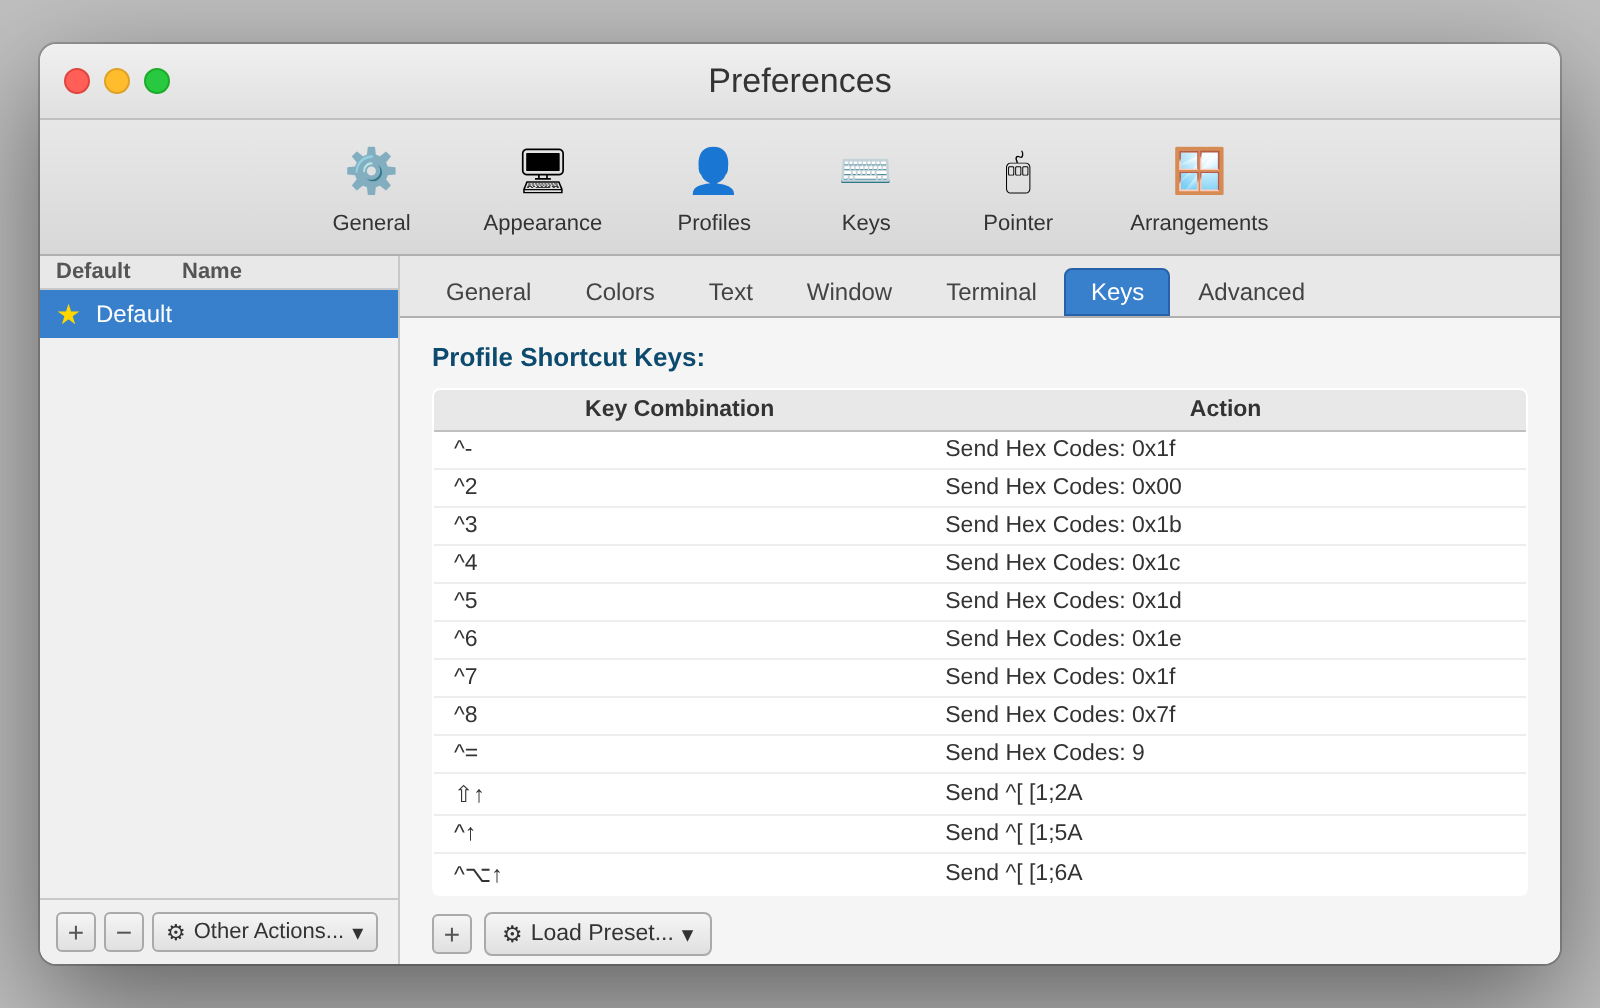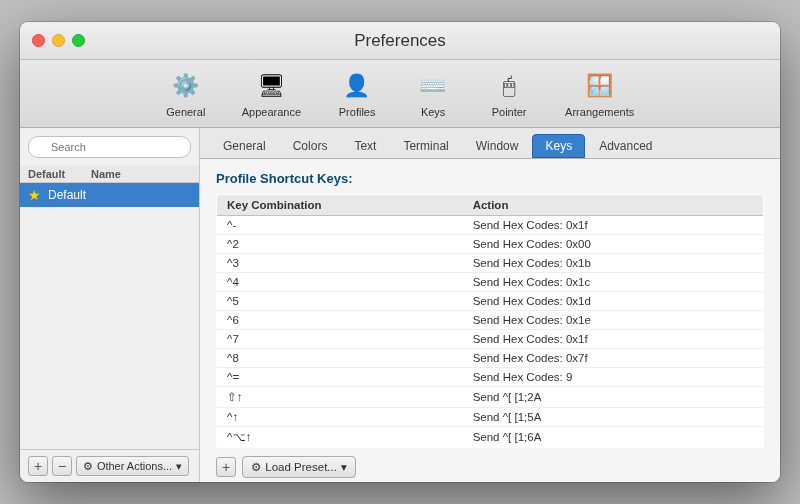--- a/index.html
+++ b/index.html
@@ -243,21 +243,21 @@
       background: white;
       border: 1px solid #c0c0c0;
       font-size: 11.5px;
       border-radius: 4px;
       overflow: hidden;
       margin-bottom: 8px;
     }
     .keys-table th {
       background: #e8e8e8;
       padding: 4px 10px;
-      text-align: left;
+      text-align: center;
       font-weight: 600;
       border-bottom: 1px solid #c0c0c0;
       color: #333;
       font-size: 11.5px;
       margin-top: 22px;
     }
     .keys-table td {
       padding: 3px 10px;
       border-bottom: 1px solid #eee;
       color: #333;
@@ -320,26 +320,20 @@
     </div>
     <div class="toolbar-item">
       <div class="toolbar-icon">🪟</div>
       <span class="toolbar-label">Arrangements</span>
     </div>
   </div>
 
   <div class="content-area">
 
     <div class="sidebar">
-      <div class="search-box">
-        <div class="search-wrapper">
-          <span class="search-icon-inner">🔍</span>
-          <input type="text" class="search-input" placeholder="Search" style="">
-        </div>
-      </div>
       <div class="sidebar-table-header">
         <span class="sidebar-col-default">Default</span>
         <span class="sidebar-col-name">Name</span>
       </div>
       <div class="sidebar-list">
         <div class="sidebar-item selected">
           <span class="star">★</span>
           <span>Default</span>
         </div>
       </div>
@@ -357,22 +351,22 @@
         </div>
       </div>
     </div>
 
     <div class="main-panel">
 
       <div class="tabs-bar">
         <div class="tab">General</div>
         <div class="tab">Colors</div>
         <div class="tab">Text</div>
+        <div class="tab">Window</div>
         <div class="tab">Terminal</div>
-        <div class="tab">Window</div>
         <div class="tab active">Keys</div>
         <div class="tab">Advanced</div>
       </div>
 
       <div class="panel-content">
         <div class="section-title">Profile Shortcut Keys:</div>
 
         <table class="keys-table">
           <thead>
             <tr>

